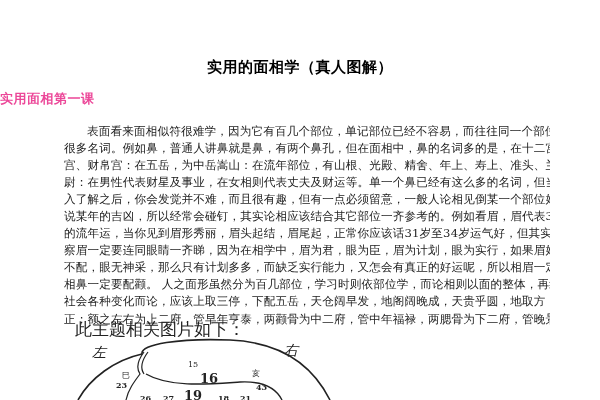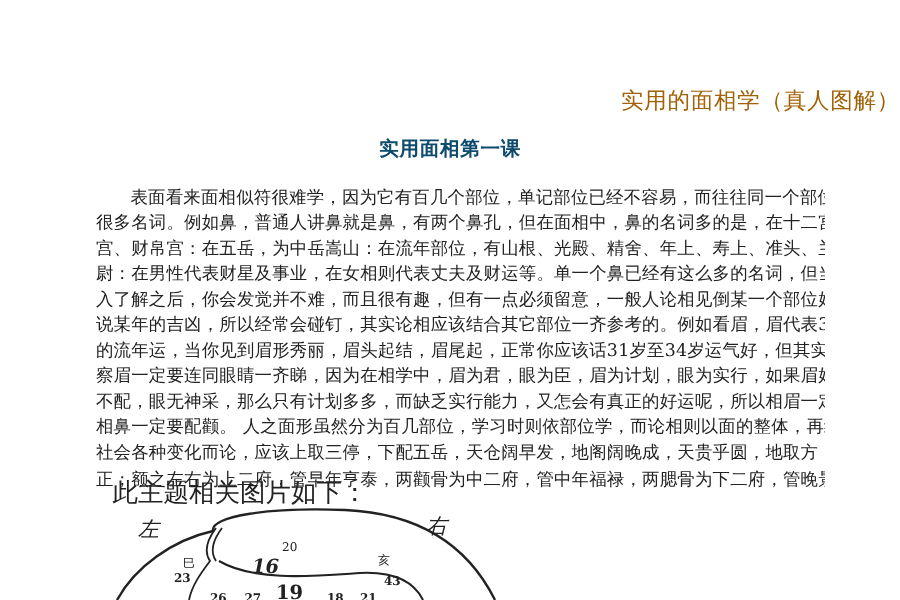--- a/index.html
+++ b/index.html
@@ -3,27 +3,27 @@
   <meta charset="utf-8">
   <style>
     html, body { margin: 0; padding: 0; background: #ffffff; }
     body {
       width: 600px; height: 400px; overflow: hidden; position: relative;
       font-family: "DejaVu Serif", "Liberation Serif", serif;
       color: #1a1a1a;
     }
     .title {
       position: absolute; left: 0; width: 600px; top: 58px;
-      text-align: right; font-family: "DejaVu Sans", "Liberation Sans", sans-serif;
-      font-weight: normal; font-size: 15px; letter-spacing: 0.5px; color: #a16207;
+      text-align: center; font-family: "DejaVu Sans", "Liberation Sans", sans-serif;
+      font-weight: bold; font-size: 15px; letter-spacing: 0.5px; color: #000000;
     }
     .subtitle {
       position: absolute; left: 0; width: 600px; top: 90px;
-      text-align: center; font-family: "DejaVu Sans", "Liberation Sans", sans-serif;
-      font-weight: bold; font-size: 13px; letter-spacing: 0.5px; color: #0c4a6e;
+      font-family: "DejaVu Sans", "Liberation Sans", sans-serif;
+      font-weight: bold; font-size: 13px; letter-spacing: 0.5px; color: #ec4899;
     }
     .body-text {
       position: absolute; left: 64px; top: 123px; width: 486px;
     }
     .line {
       height: 17.05px; line-height: 17px; font-size: 11.6px;
       white-space: nowrap; overflow: hidden; color: #222;
       letter-spacing: 0.15px;
     }
     .line.indent { padding-left: 23px; }
@@ -72,22 +72,22 @@
     <path d="M18 62 C 30 40, 55 22, 82 16" fill="none" stroke="#222" stroke-width="1.6"></path>
     <path d="M82 16 C 80 6, 120 0, 170 2 C 215 4, 250 22, 270 62" fill="none" stroke="#222" stroke-width="1.6"></path>
 
     <path d="M84 14 C 78 22, 76 30, 80 36 C 74 44, 68 52, 66 62" fill="none" stroke="#222" stroke-width="1.2"></path>
     <path d="M88 14 C 82 22, 80 30, 84 36" fill="none" stroke="#222" stroke-width="1.2"></path>
 
     <path d="M86 36 C 110 50, 150 46, 180 44 C 200 43, 215 48, 222 62" fill="none" stroke="#222" stroke-width="1.4"></path>
   </svg>
   <span class="dlabel side" style="left:32px; top:6px;">左</span>
   <span class="dlabel side" style="left:224px; top:4px;">右</span>
-  <span class="dlabel tiny" style="left:128px; top:22px;">20</span>
-  <span class="dlabel big" style="left:108px; top:33px;font-style:italic;">16</span>
+  <span class="dlabel tiny" style="left:128px; top:22px;">15</span>
+  <span class="dlabel big" style="left:140px; top:33px;">16</span>
   <span class="dlabel big" style="left:124px; top:50px;">19</span>
   <span class="dlabel small" style="left:56px; top:42px;">23</span>
   <span class="dlabel small" style="left:196px; top:44px;">43</span>
   <span class="dlabel small" style="left:80px; top:55px;">26</span>
   <span class="dlabel small" style="left:103px; top:55px;">27</span>
   <span class="dlabel small" style="left:158px; top:55px;">18</span>
   <span class="dlabel small" style="left:180px; top:55px;">21</span>
   <span class="dlabel tiny" style="left:62px; top:32px;">巳</span>
   <span class="dlabel tiny" style="left:192px; top:30px;">亥</span>
 </div>

